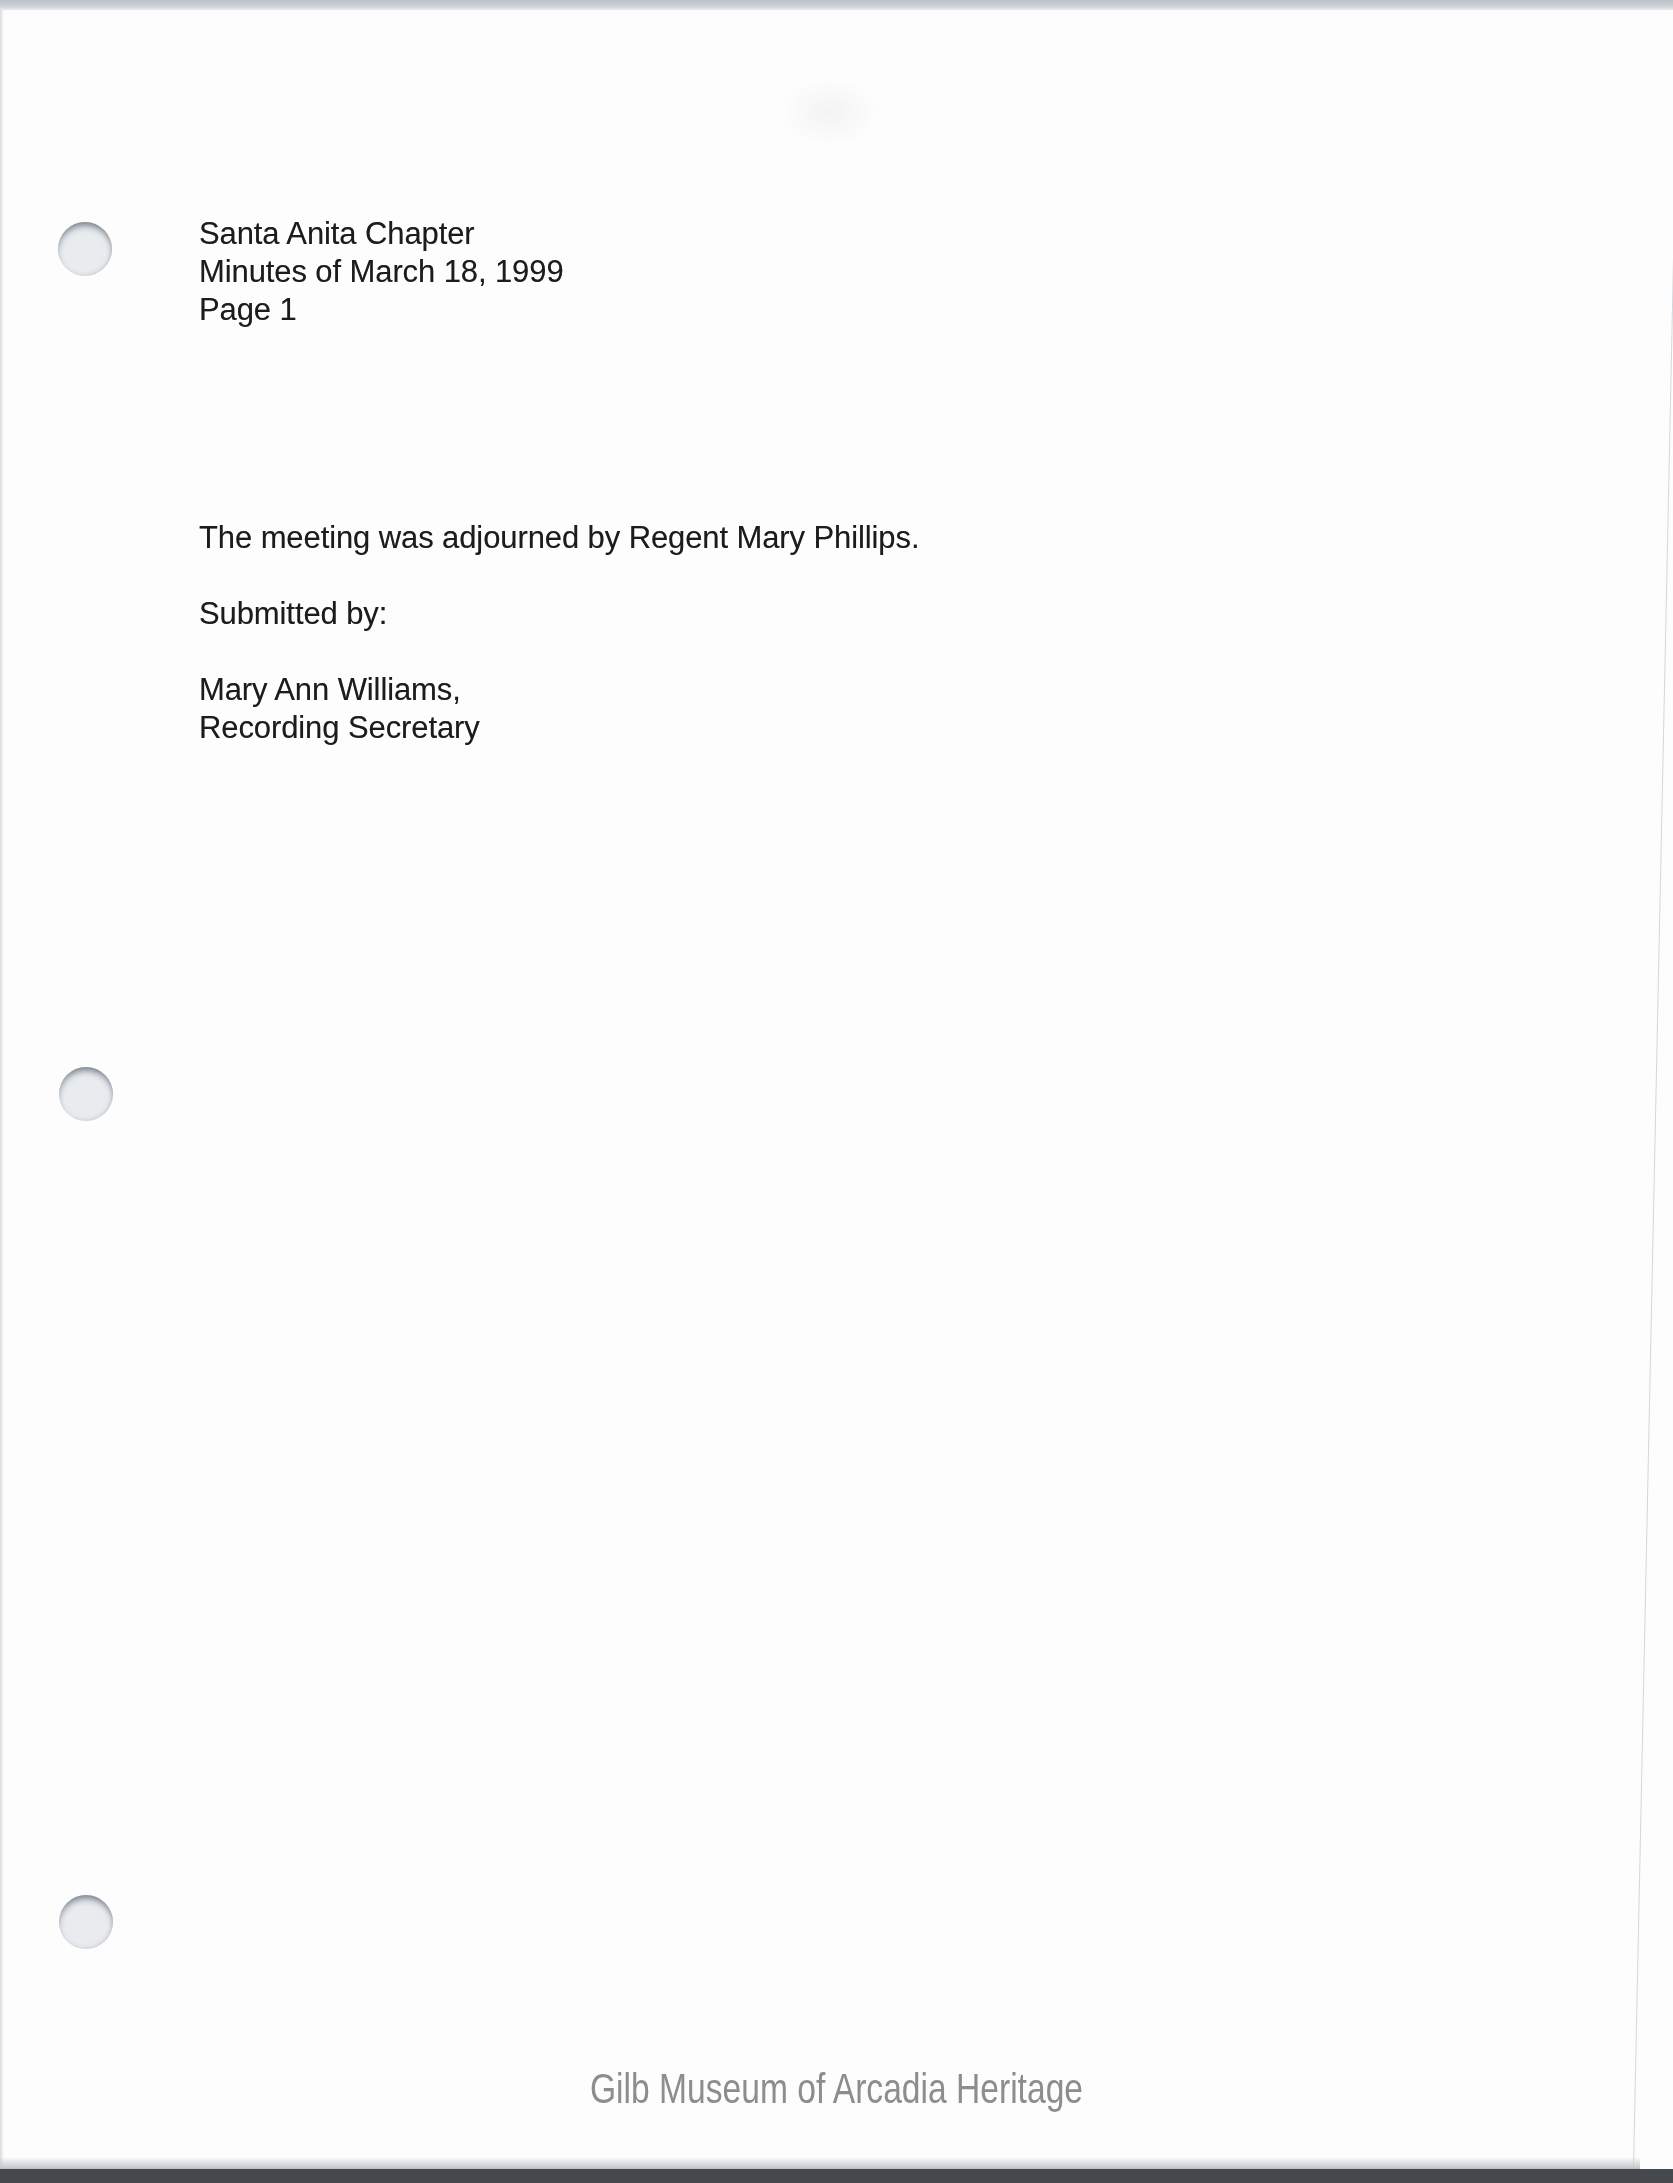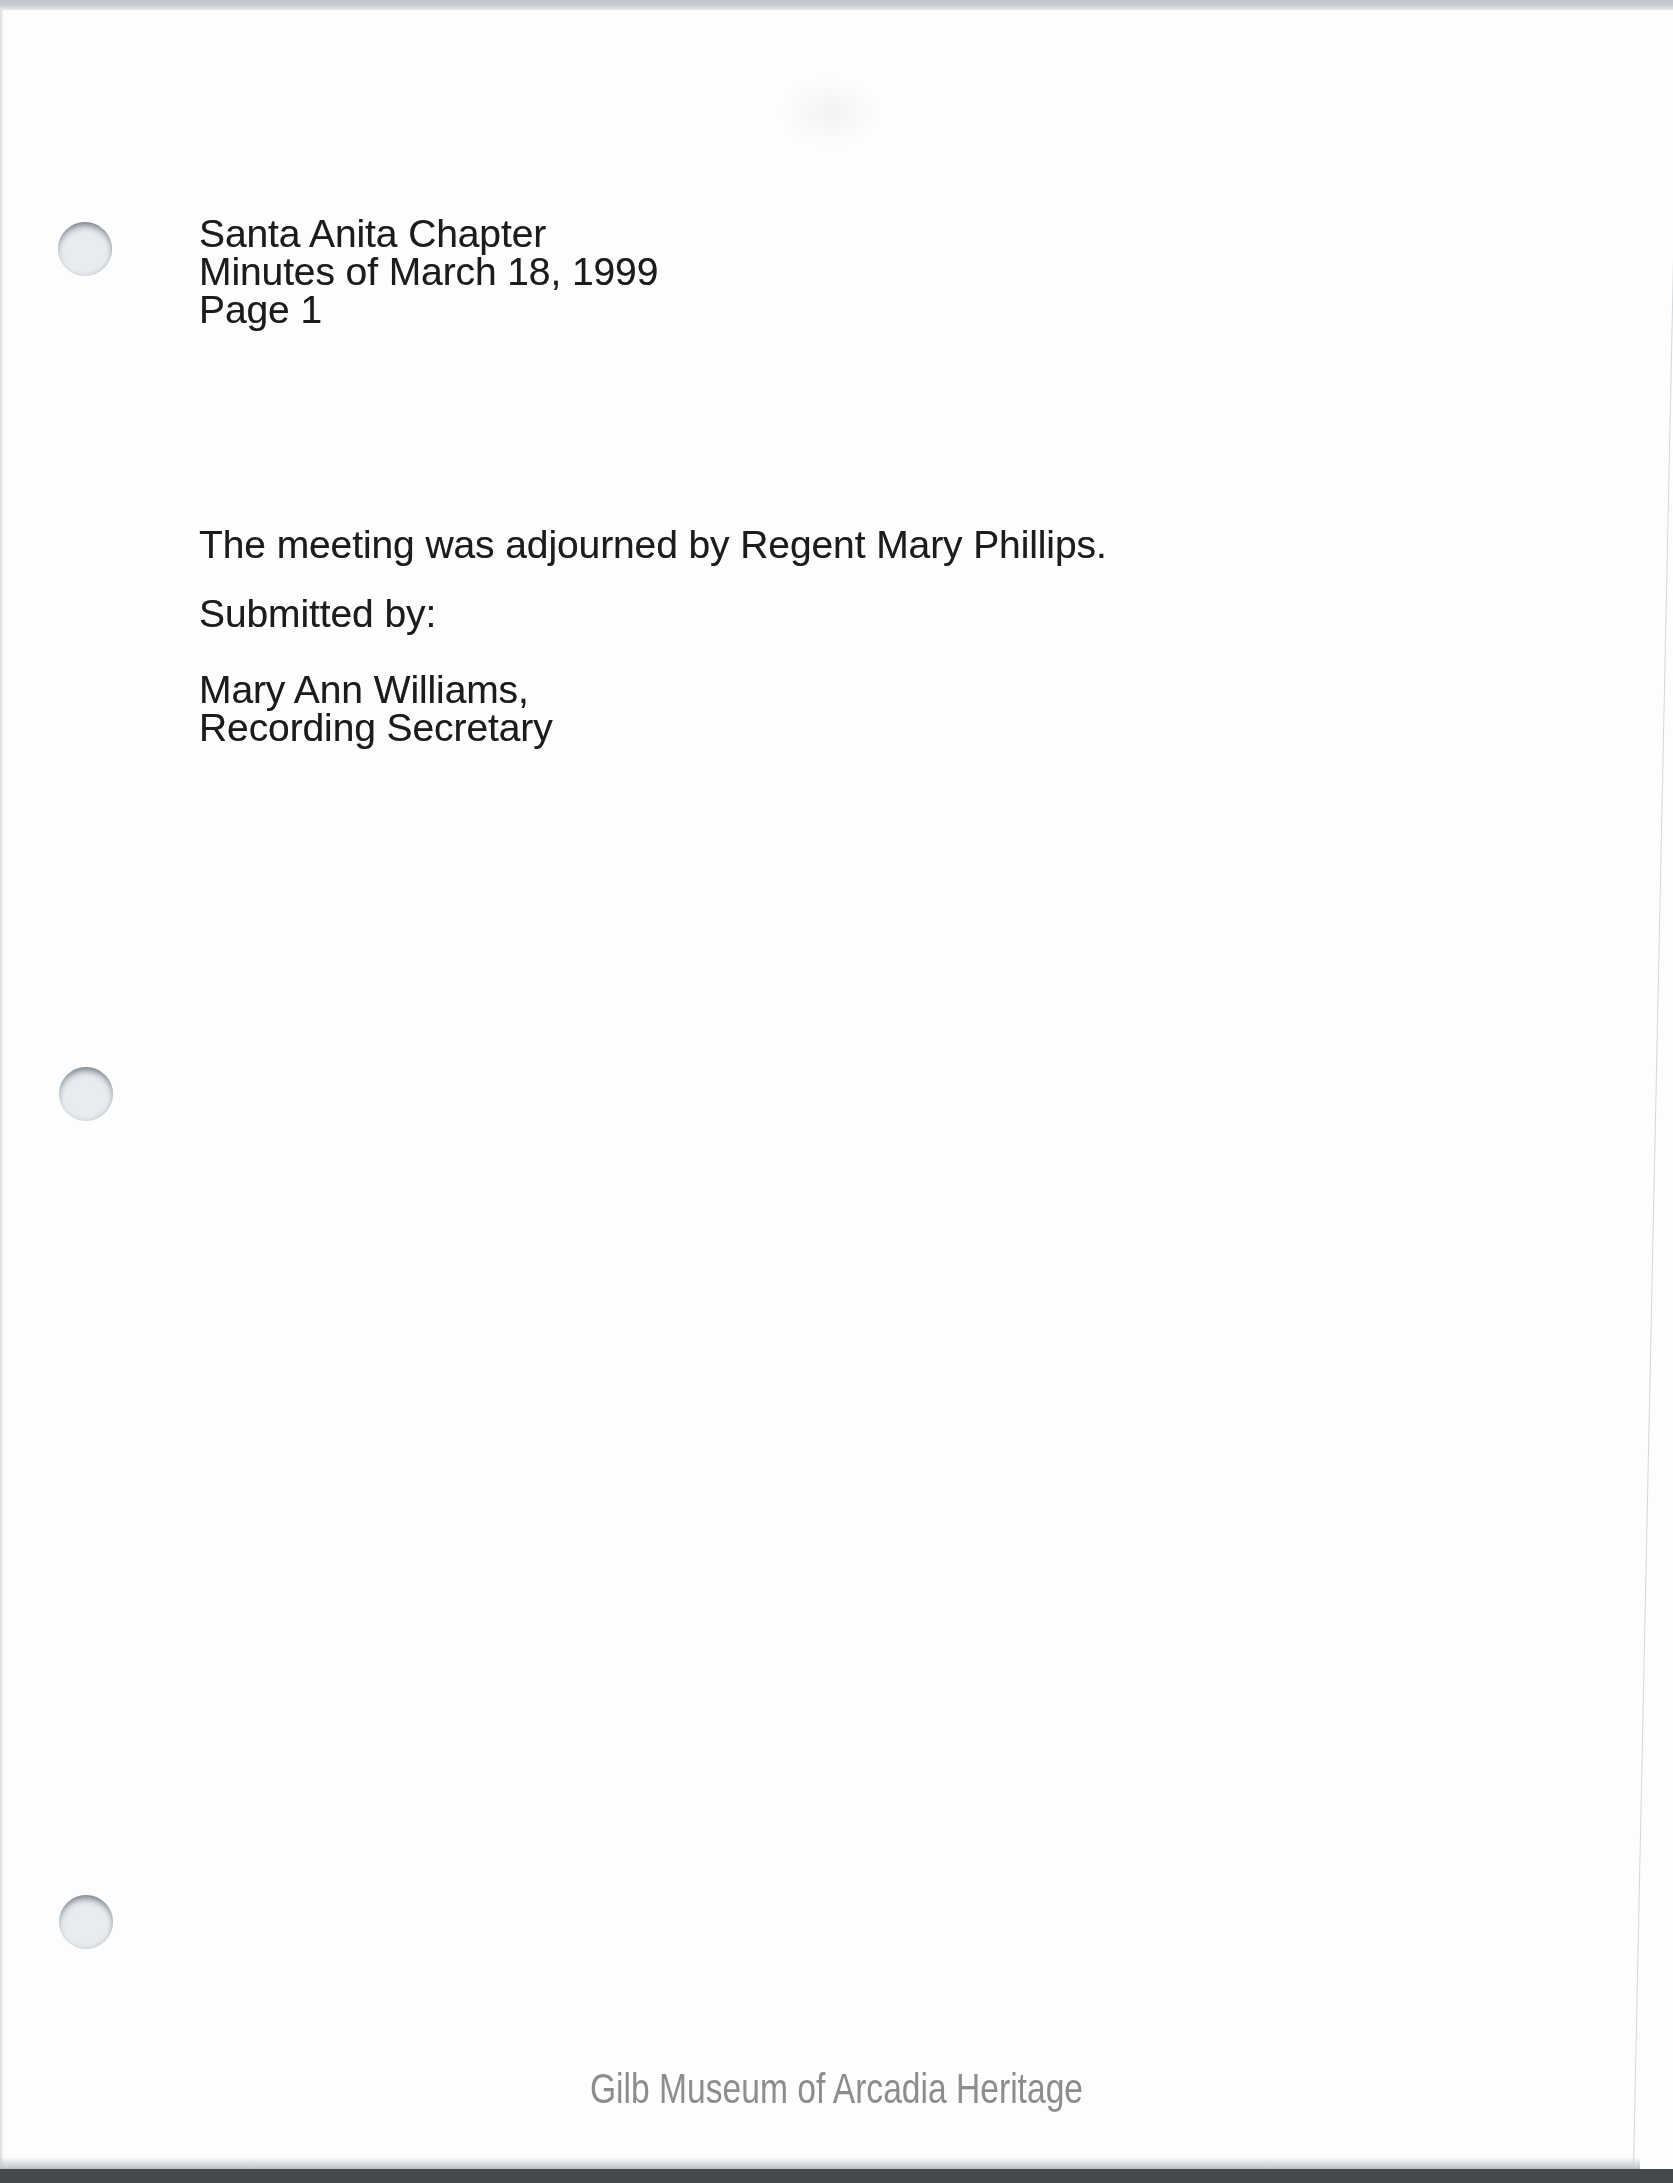--- a/index.html
+++ b/index.html
@@ -44,27 +44,27 @@
   .hole.h3{left:59px;top:1895px;}
   
   .smudge{
     position:absolute;left:781px;top:77px;width:98px;height:70px;
     background:radial-gradient(ellipse at center,rgba(150,156,164,.10),rgba(150,156,164,0) 70%);
   }
   
   .doc{
     position:absolute;left:199px;
     color:#1c1c1c;
-    font-size:39px;line-height:38px;letter-spacing:-0.1px;
+    font-size:31px;line-height:38px;letter-spacing:-0.1px;
     text-shadow:0 0 0.5px rgba(25,25,25,.45);
     white-space:normal;
   }
   .header-block{top:215px;}
   .para-article{top:402px;width:1311px;}
-  .para-adjourn{top:519px;width:1324px;margin-top:7px;}
+  .para-adjourn{top:519px;width:1324px;}
   .para-submitted{top:595px;width:837px;}
   .sig-block{top:671px;width:837px;}
   
   .annot-anchor{
     position:relative;display:inline-block;width:1.4px;height:0.7px;
     vertical-align:baseline;
   }
   .annot-anchor svg{
     position:absolute;left:-11px;bottom:16.7px;overflow:visible;
   }

